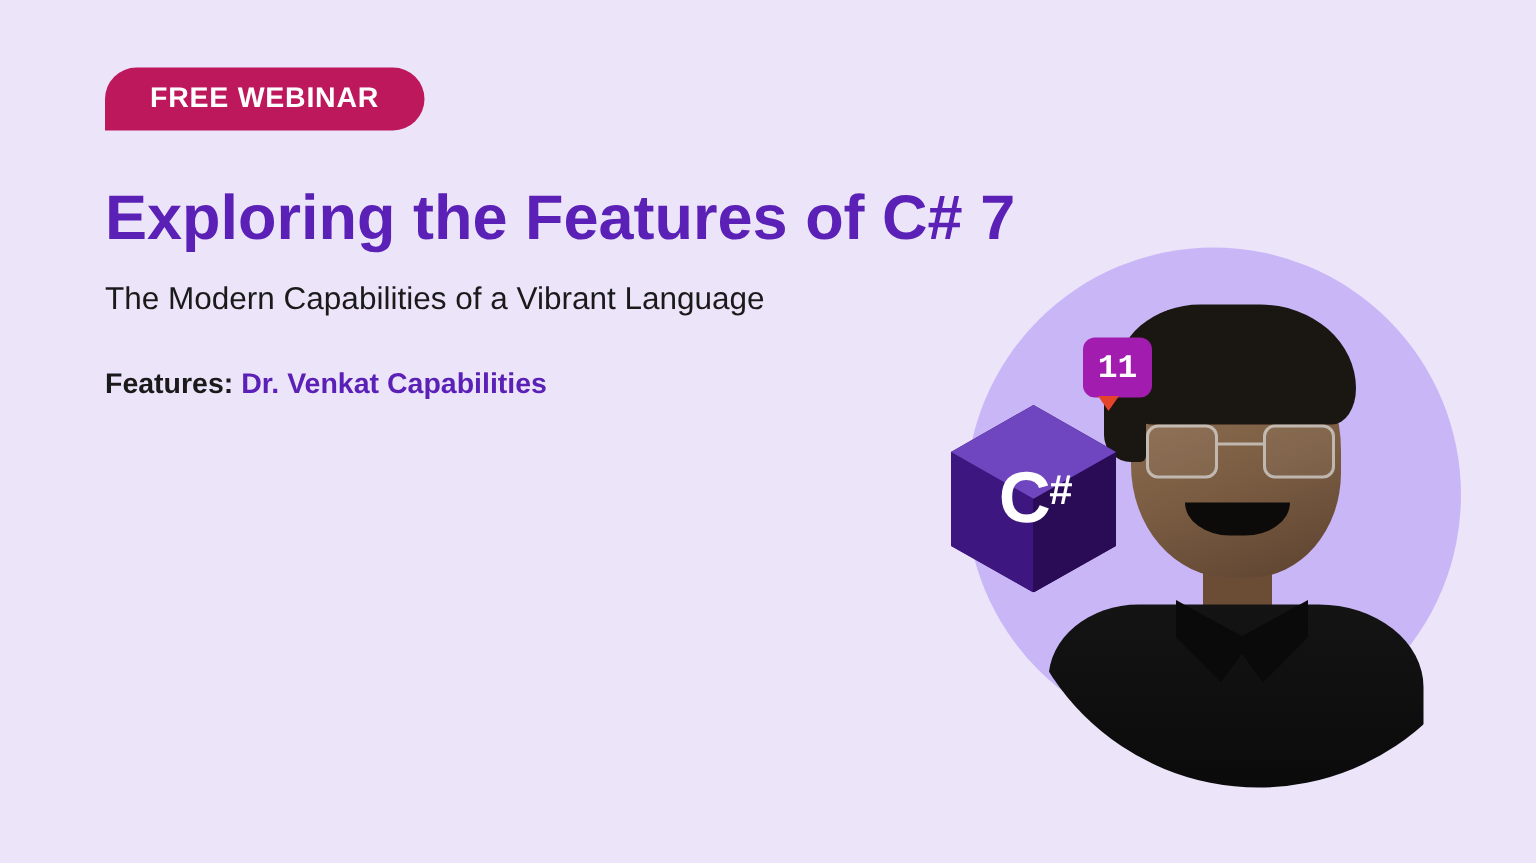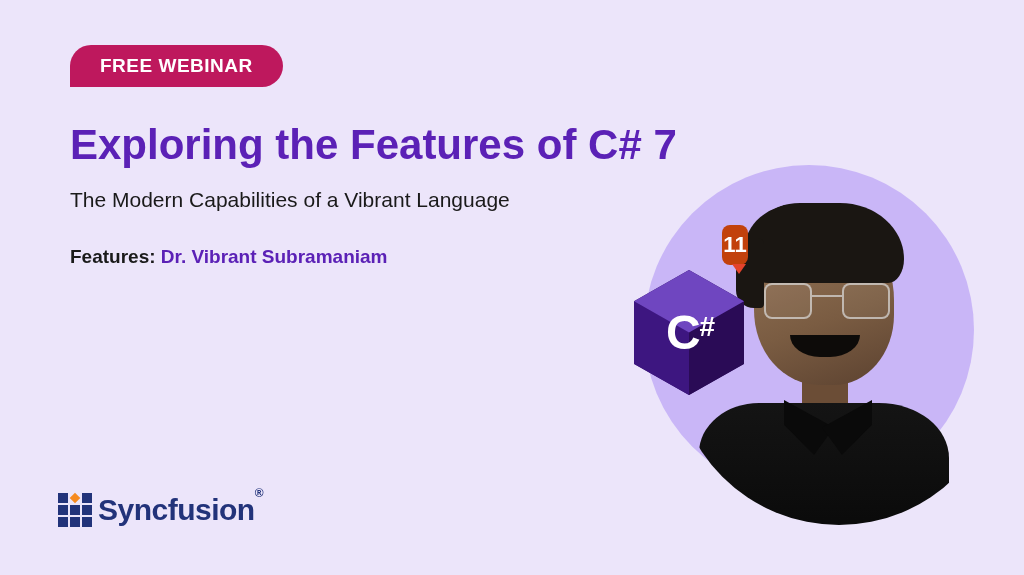--- a/index.html
+++ b/index.html
@@ -222,30 +222,31 @@
     .csharp-text .hash {
       font-size: 28px;
       position: relative;
       top: -6px;
       left: 1px;
     }
     .version-bubble {
       position: absolute;
       left: 108px;
       top: 80px;
-      width: 26px;
+      width: 46px;
       height: 40px;
-      background: #c2410c;
+      background: #a21caf;
       border-radius: 8px;
       display: flex;
       align-items: center;
       justify-content: center;
       color: #fff;
       font-weight: 700;
       font-size: 22px;
+      font-family: Liberation Mono, monospace;
     }
     .version-bubble::after {
       content: '';
       position: absolute;
       left: 10px;
       bottom: -9px;
       width: 0; height: 0;
       border-left: 7px solid transparent;
       border-right: 7px solid transparent;
       border-top: 10px solid #e4432c;
@@ -291,21 +292,21 @@
 
 <div class="container">
 
   <div class="badge">FREE WEBINAR</div>
 
   <h1 class="title">Exploring the Features of C# 7</h1>
 
   <p class="subtitle">The Modern Capabilities of a Vibrant Language</p>
 
   <p class="featuring">
-    <span>Features: </span><span class="speaker">Dr. Vibrant Subramaniam</span>
+    <span>Features: </span><span class="speaker">Dr. Venkat Capabilities</span>
   </p>
 
   <div class="speaker-area">
     <div class="circle-bg"></div>
 
     <div class="portrait">
       <div class="neck"></div>
       <div class="shirt"></div>
       <div class="collar-l"></div>
       <div class="collar-r"></div>
@@ -328,30 +329,14 @@
         <div class="hex-face-right"></div>
         <div class="hex-face-top"></div>
         <div class="csharp-text">
           <span>C</span>
             <span class="hash">#</span>
         </div>
       </div>
     </div>
   </div>
 
-  <div class="logo">
-    <div class="logo-grid">
-      <div class="sq"></div>
-        <div class="diamond"></div>
-        <div class="sq"></div>
-      <div class="sq"></div>
-        <div class="sq"></div>
-        <div class="sq"></div>
-      <div class="sq"></div>
-        <div class="sq"></div>
-        <div class="sq"></div>
-    </div>
-    <div class="logo-text">
-      <span>Syncfusion</span><sup>®</sup>
-    </div>
-  </div>
 
 </div>
 
 </body></html>

